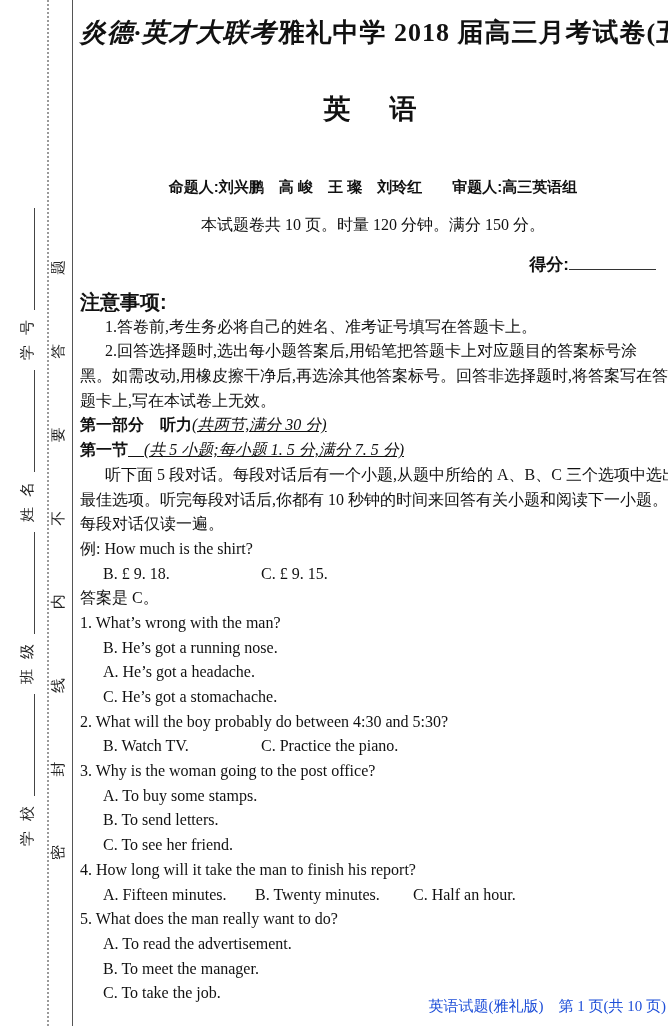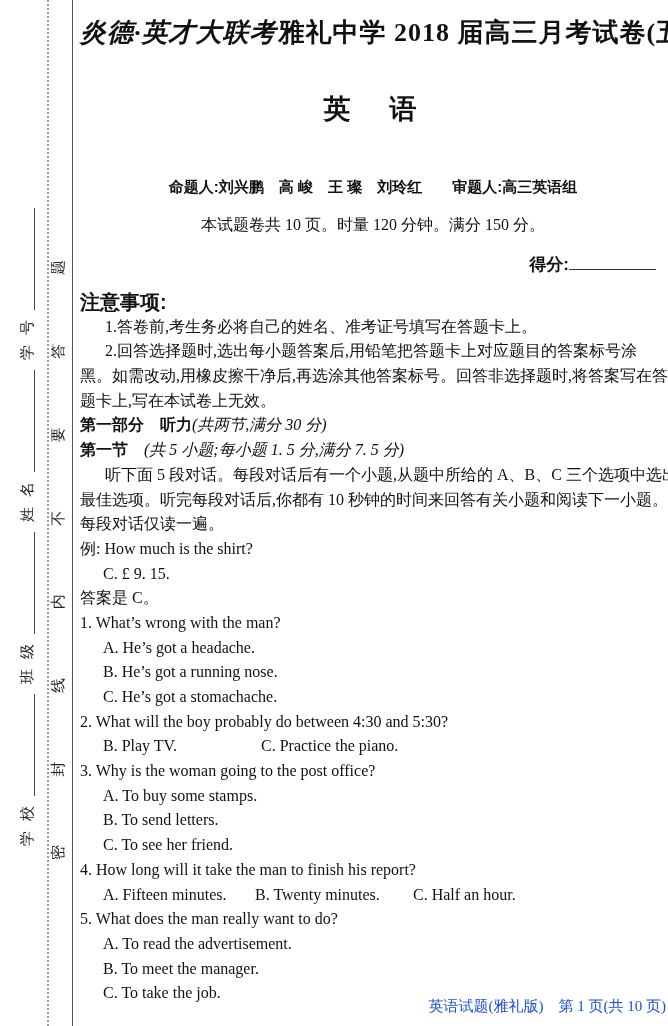--- a/index.html
+++ b/index.html
@@ -72,21 +72,21 @@
     font-family:"Liberation Sans","DejaVu Sans",sans-serif;
   }
   .ln{font-size:16px;line-height:24.7px;height:24.7px;white-space:nowrap;}
   .indent{padding-left:25px;}
   .opt-line{padding-left:23px;}
   .opt-row{padding-left:23px;display:flex;}
   .opt-a{display:inline-block;width:152px;}
   .opt-b{display:inline-block;width:158px;}
   .opt-c{display:inline-block;}
   .bold-cn{font-weight:bold;font-family:"Liberation Sans","DejaVu Sans",sans-serif;}
-  .kai{font-style:italic;}
+  .kai{font-style:italic;text-decoration:underline;}
   .footer{
     position:absolute;bottom:10px;left:0;width:100%;
     text-align:right;font-size:15px;color:#1d4ed8;
   }
 </style>
 </head>
 <body>
 
 <div class="page">
 
@@ -135,32 +135,33 @@
 
     <div class="ln"><span class="bold-cn">第一部分　听力</span><span class="kai">(共两节,满分 30 分)</span></div>
     <div class="ln"><span class="bold-cn">第一节</span><span class="kai">　(共 5 小题;每小题 1. 5 分,满分 7. 5 分)</span></div>
 
     <div class="ln indent">听下面 5 段对话。每段对话后有一个小题,从题中所给的 A、B、C 三个选项中选出</div>
     <div class="ln">最佳选项。听完每段对话后,你都有 10 秒钟的时间来回答有关小题和阅读下一小题。</div>
     <div class="ln">每段对话仅读一遍。</div>
 
     <div class="ln">例: How much is the shirt?</div>
     <div class="ln opt-row">
+      <span class="opt-b">B.  £ 9. 18.</span>
       <span class="opt-c">C.  £ 9. 15.</span>
     </div>
     <div class="ln">答案是 C。</div>
 
     <div class="ln">1. What’s wrong with the man?</div>
+    <div class="ln opt-line">B.  He’s got a running nose.</div>
     <div class="ln opt-line">A.  He’s got a headache.</div>
-    <div class="ln opt-line">B.  He’s got a running nose.</div>
     <div class="ln opt-line">C.  He’s got a stomachache.</div>
 
     <div class="ln">2. What will the boy probably do between 4:30 and 5:30?</div>
     <div class="ln opt-row">
-      <span class="opt-b">B.  Play TV.</span>
+      <span class="opt-b">B.  Watch TV.</span>
       <span class="opt-c">C.  Practice the piano.</span>
     </div>
 
     <div class="ln">3. Why is the woman going to the post office?</div>
     <div class="ln opt-line">A.  To buy some stamps.</div>
     <div class="ln opt-line">B.  To send letters.</div>
     <div class="ln opt-line">C.  To see her friend.</div>
 
     <div class="ln">4. How long will it take the man to finish his report?</div>
     <div class="ln opt-row">

